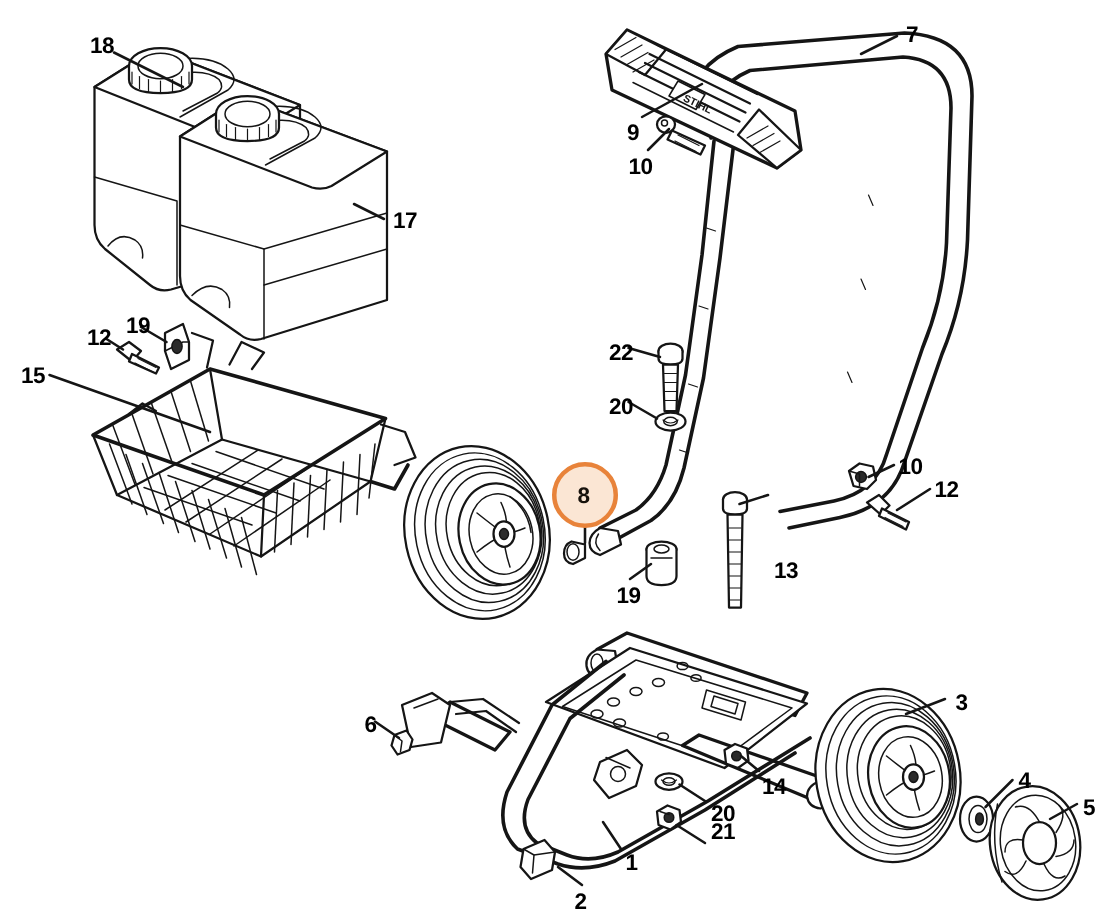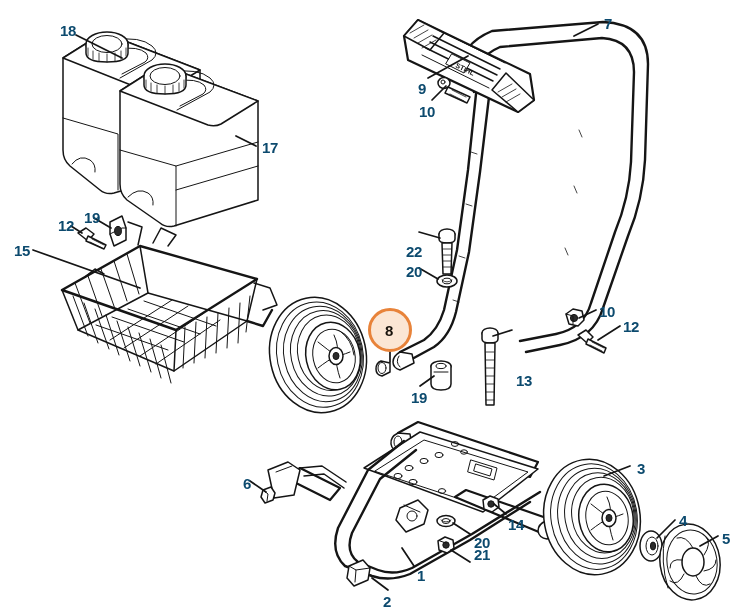--- a/index.html
+++ b/index.html
@@ -7,21 +7,21 @@
   body{
     width:740px;height:608px;overflow:hidden;
     font-family:"Liberation Sans","DejaVu Sans",sans-serif;
     -webkit-font-smoothing:antialiased;
   }
   #stage{position:relative;width:740px;height:608px;background:#ffffff;}
   #art{position:absolute;left:0;top:0;width:740px;height:608px;}
   .cal{
     position:absolute;
     font-family:"Liberation Sans","DejaVu Sans",sans-serif;
-    font-weight:bold;font-size:15px;color:#0c4a6e;
+    font-weight:bold;font-size:15px;color:#000000;
     line-height:1;letter-spacing:-0.3px;white-space:nowrap;
     user-select:none;
   }
   .hl-num{
     position:absolute;font-family:"Liberation Sans","DejaVu Sans",sans-serif;
     font-weight:bold;font-size:15px;color:#17120c;line-height:1;white-space:nowrap;
   }
 </style>
 </head>
 <body>
@@ -463,15 +463,15 @@
   <div class="cal" style="left:508px;top:517px;text-align:right;">14</div>
   <div class="cal" style="left:14px;top:243px;text-align:right;">15</div>
   <div class="cal" style="left:84px;top:210px;">19</div>
   <div class="cal" style="left:58px;top:218px;">12</div>
   <div class="cal" style="left:262px;top:140px;">17</div>
   <div class="cal" style="left:60px;top:23px;">18</div>
   <div class="cal" style="left:411px;top:390px;">19</div>
   <div class="cal" style="left:406px;top:264px;">20</div>
   <div class="cal" style="left:474px;top:535px;">20</div>
   <div class="cal" style="left:474px;top:547px;">21</div>
-  <div class="cal" style="left:406px;top:244px;">22</div>
+  <div class="cal" style="left:406px;top:228px;">22</div>
 
 </div>
 
 </body></html>

